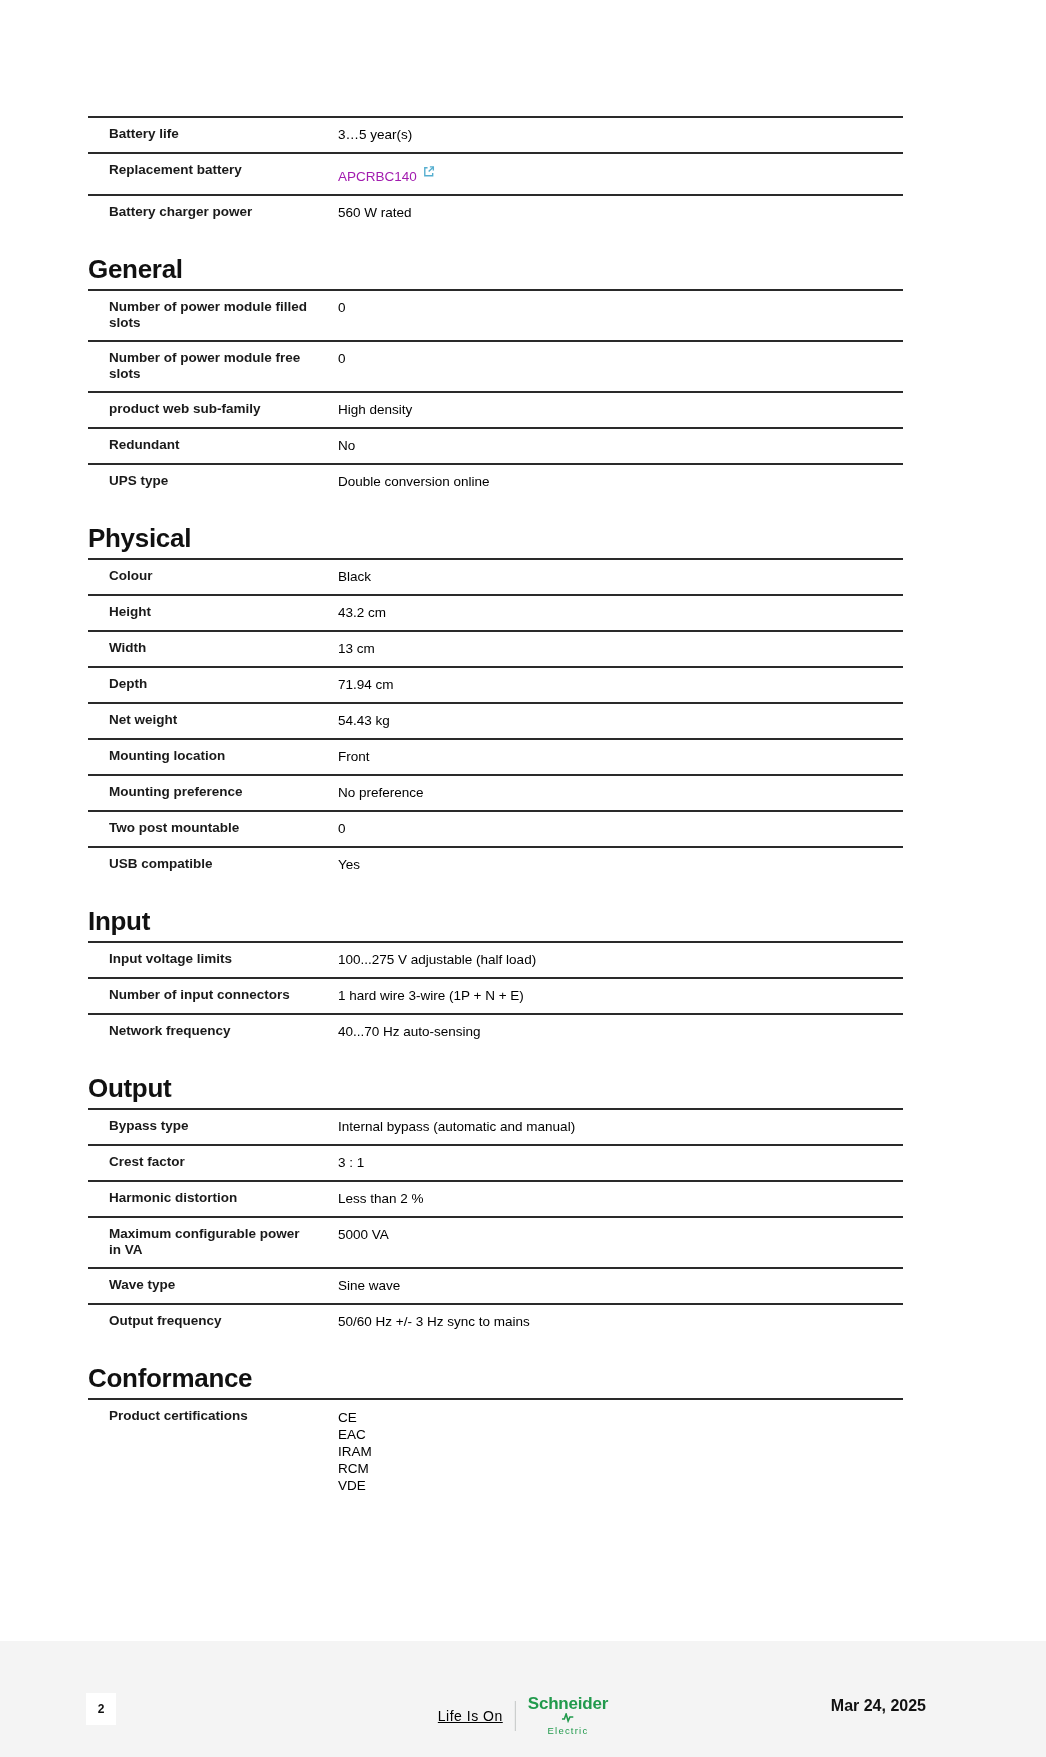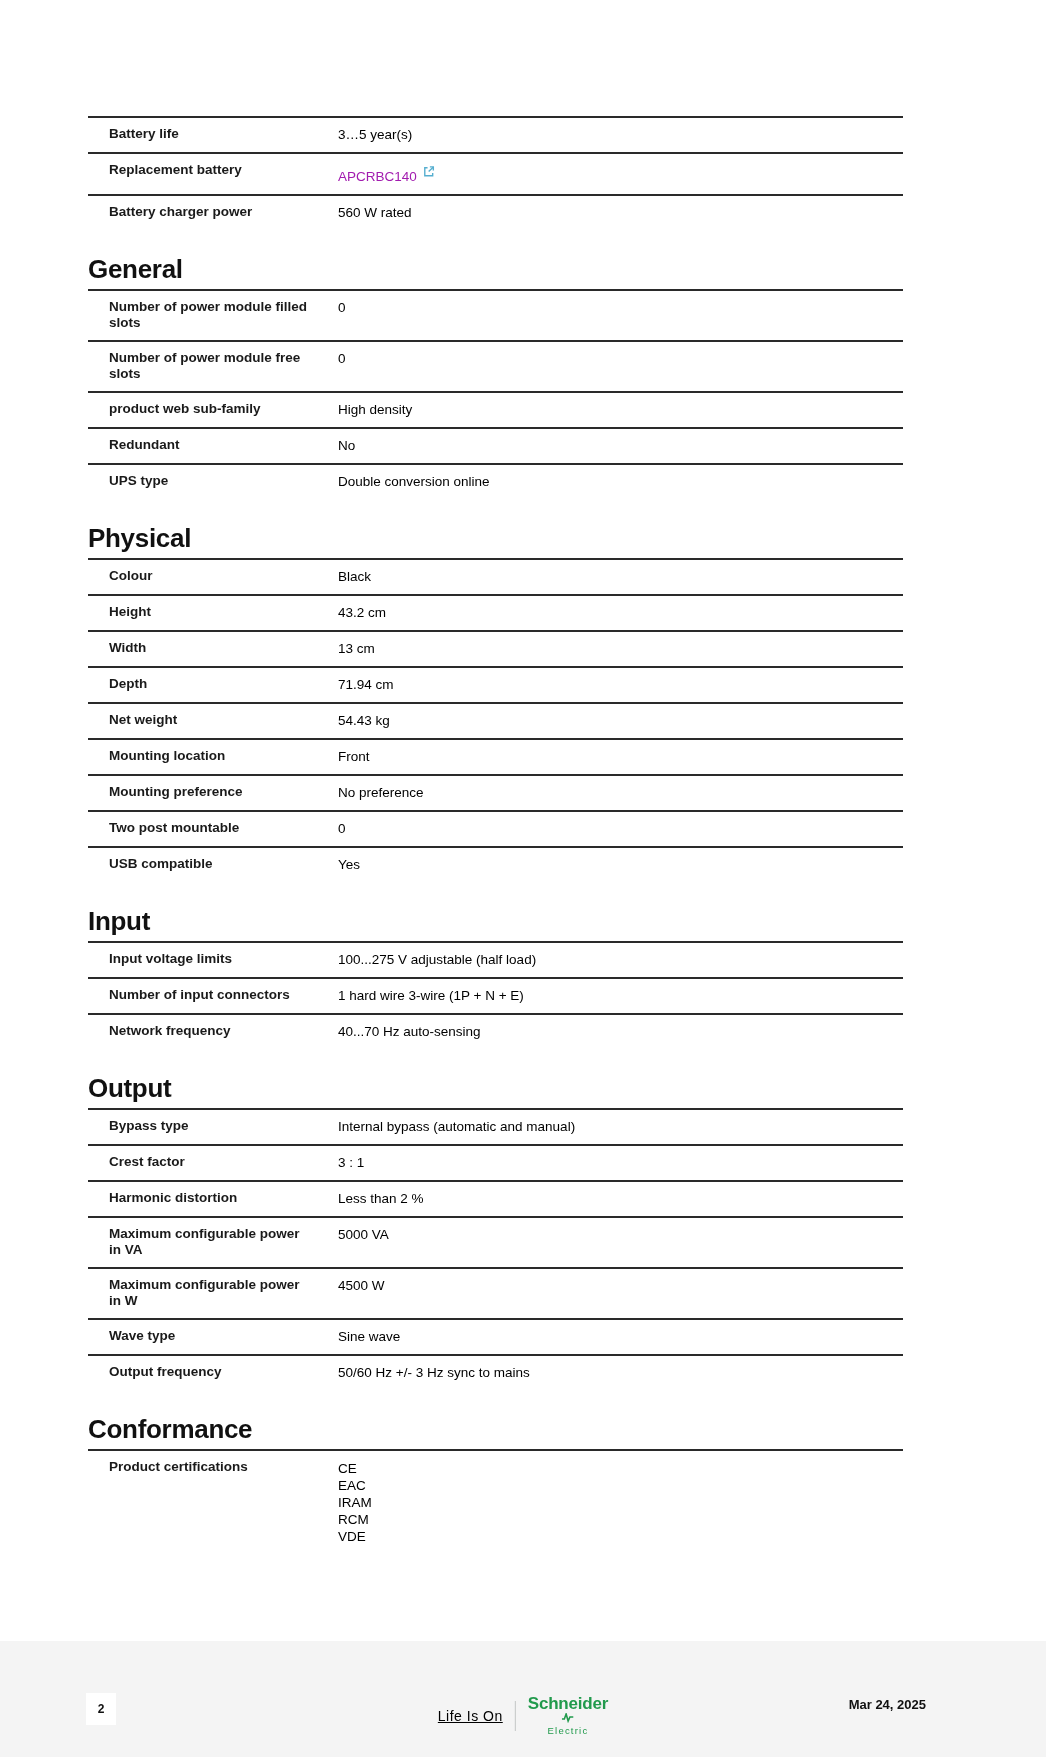--- a/index.html
+++ b/index.html
@@ -108,21 +108,21 @@
     gap: 2px;
     color: #219a4c;
     font-size: 9.5px;
     letter-spacing: 1.2px;
     line-height: 11px;
     flex-direction: column;
   }
   .footer-date {
     position: absolute;
     right: 120px; top: 56px;
-    font-size: 13px;
+    font-size: 16px;
     font-weight: 700;
     color: #111111;
     white-space: nowrap;
   }
 </style>
 </head>
 <body>
 
 <div class="page">
 
@@ -292,25 +292,20 @@
     <div class="spec-value">Less than 2 %</div>
 
   </div>
 
   <div class="spec-row">
     <div class="spec-label">Maximum configurable power in VA</div>
     <div class="spec-value">5000 VA</div>
 
   </div>
 
-  <div class="spec-row">
-    <div class="spec-label">Maximum configurable power in W</div>
-    <div class="spec-value">4500 W</div>
-
-  </div>
 
   <div class="spec-row">
     <div class="spec-label">Wave type</div>
     <div class="spec-value">Sine wave</div>
 
   </div>
 
   <div class="spec-row">
     <div class="spec-label">Output frequency</div>
     <div class="spec-value">50/60 Hz +/- 3 Hz sync to mains</div>

